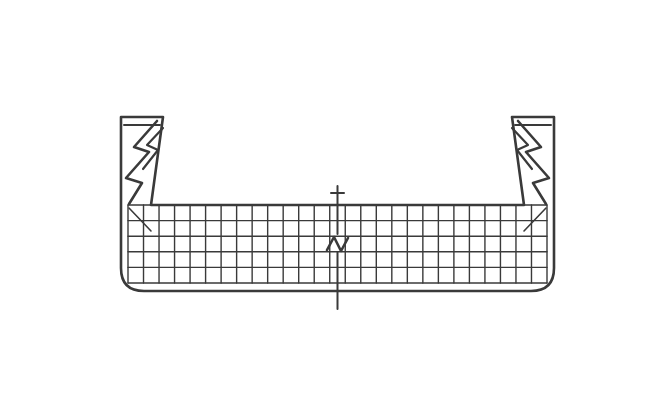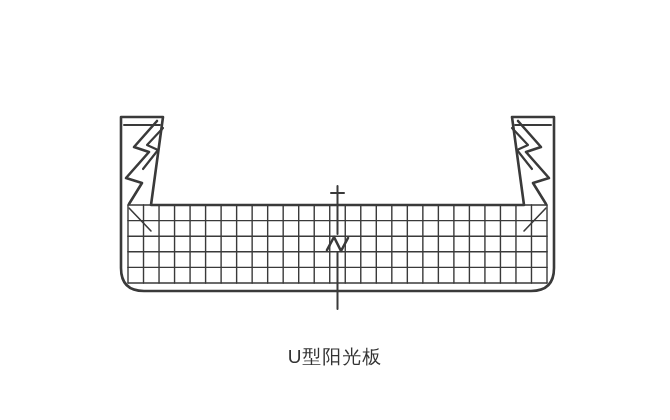--- a/index.html
+++ b/index.html
@@ -96,15 +96,14 @@
       <g>
         <line x1="337.5" y1="186" x2="337.5" y2="234" stroke-width="2"></line>
         <line x1="337.5" y1="252" x2="337.5" y2="309" stroke-width="2"></line>
         <line x1="331" y1="193" x2="344" y2="193" stroke-width="2"></line>
         <polyline points="327,250 334,237 341,251 348,238" stroke-width="2.6"></polyline>
       </g>
 
     </g>
   </svg>
 
-  <div class="caption">U型阳光板</div>
 
 </div>
 
 </body></html>

